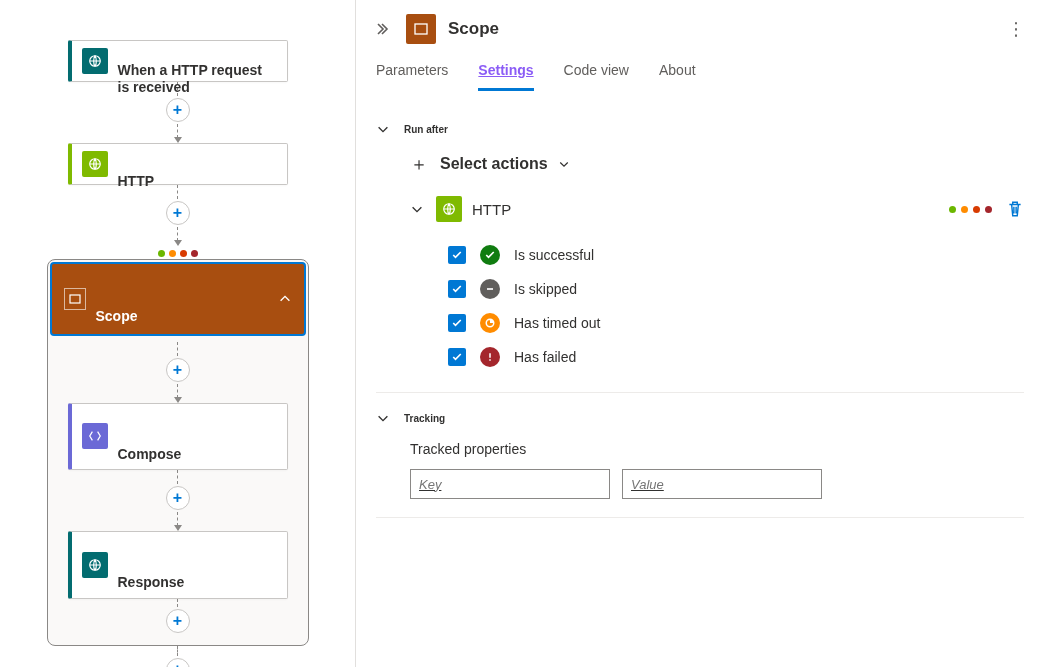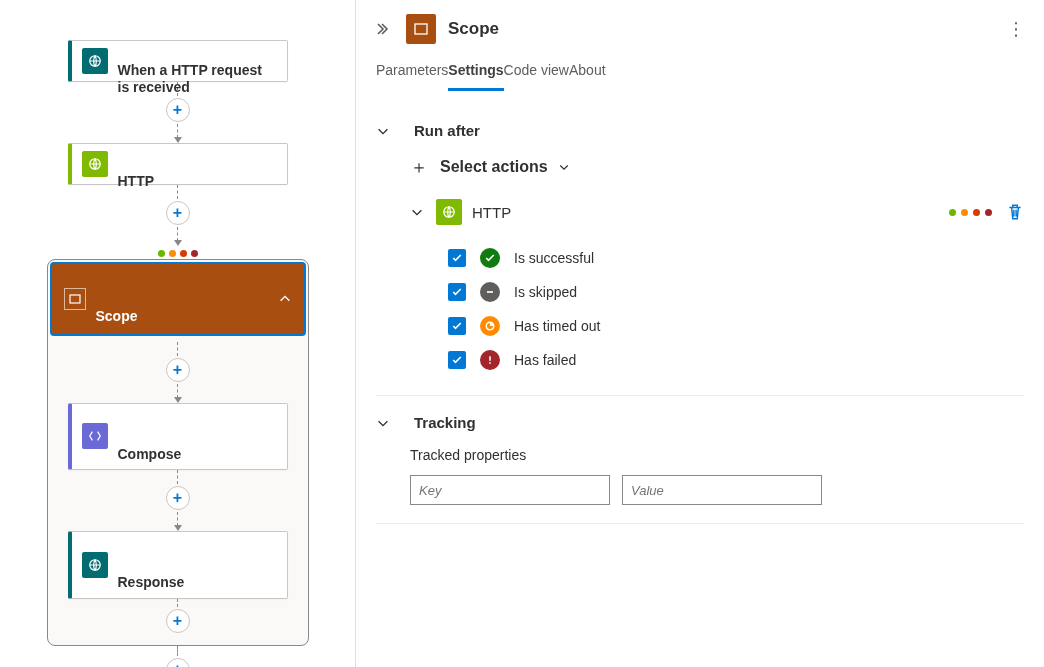--- a/index.html
+++ b/index.html
@@ -114,36 +114,36 @@
   }
   .expand-icon { margin-right:14px;color:#605e5c; }
   .hdr-icon {
     width:30px;height:30px;background:#a84e10;border-radius:2px;
     display:flex;align-items:center;justify-content:center;color:#fff;margin-right:12px;
   }
   .hdr-title{font-size:17px;font-weight:600;}
   .more { margin-left:auto;color:#605e5c;font-size:18px;letter-spacing:-1px; }
 
   .tabs {
-    display:flex;padding:0 20px;border-bottom:1px solid transparent;
+    display:flex;gap:30px;padding:0 20px;border-bottom:1px solid transparent;
   }
   .tab {
     padding:6px 0 10px 0;color:#605e5c;font-size:14px;cursor:pointer;
     border-bottom:3px solid transparent;
   }
-  .tab.active{color:#404040;border-bottom-color:#0078d4;font-weight:600;}
+  .tab.active{color:#8b5cf6;border-bottom-color:#0078d4;font-weight:600;text-decoration:underline;}
 
   .panel-body {
     flex:1;overflow-y:auto;padding:12px 20px 24px 20px;
   }
   .section {
     padding:18px 0;border-bottom:1px solid #edebe9;
   }
   .section-head {
-    display:flex;align-items:center;gap:24px;font-size:15px;font-weight:600;
+    display:flex;align-items:center;gap:14px;font-size:10px;font-weight:600;
     margin-bottom:16px;
   }
 
   .select-actions {
     display:flex;align-items:center;gap:10px;font-size:16px;font-weight:600;
     margin:6px 0 14px 34px;
   }
   .plus-slim{font-size:18px;font-weight:400;color:#323130;margin-right:2px;}
 
   .action-row {
@@ -171,21 +171,21 @@
     width:20px;height:20px;border-radius:50%;display:flex;align-items:center;justify-content:center;
     color:#fff;flex-shrink:0;
   }
   .st-success{background:#107c10;}
   .st-timeout{background:#ff8c00;}
   .st-skip{background:#605e5c;}
   .st-fail{background:#a4262c;}
 
   .tracked{margin:10px 0 0 34px;}
   .tracked-lbl{font-size:14px;margin-bottom:12px;}
-  .tracked-row{display:flex;gap:12px;}
+  .tracked-row{display:flex;gap:12px;text-decoration:underline;}
   .tracked-row input{
     width:200px;height:30px;border:1px solid #8a8886;padding:0 8px;
     font-style:italic;color:#605e5c;font-size:13px;
   }
 
   svg{display:block;}
 </style>
 </head>
 <body>
 

